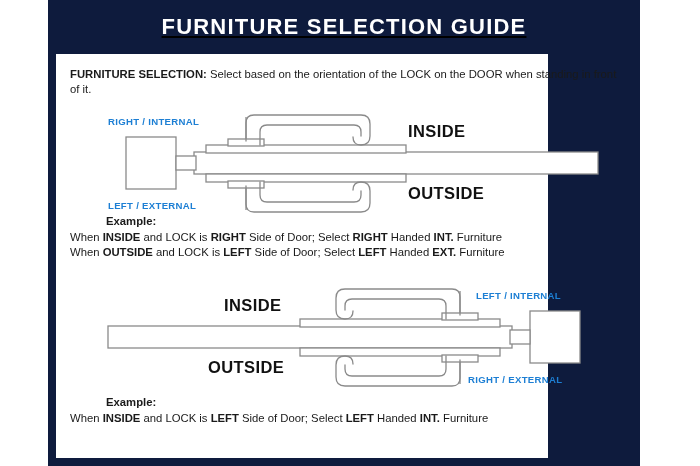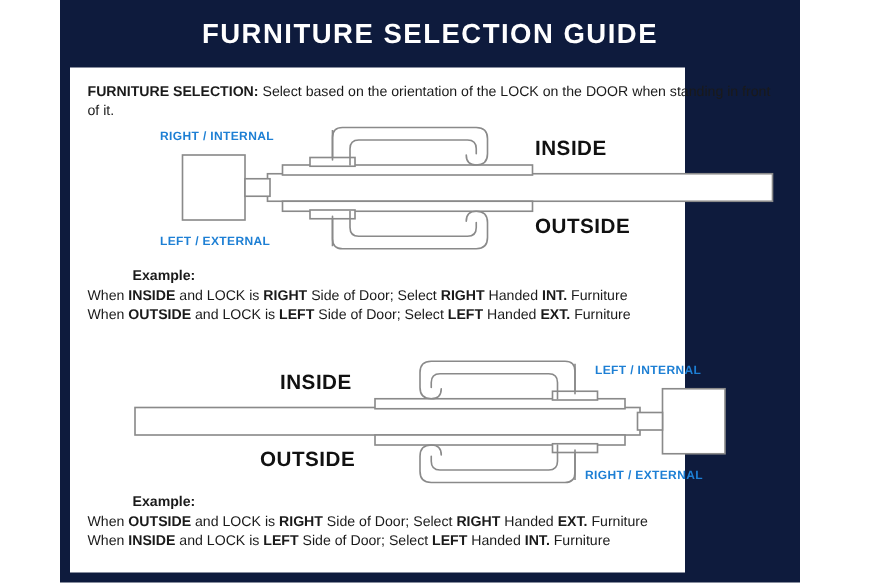--- a/index.html
+++ b/index.html
@@ -11,21 +11,21 @@
   
   .panel{
     position:absolute;left:48px;top:0;width:592px;height:466px;
     background:#0e1b3d;
     box-sizing:border-box;
   }
 
   
   .header-band{
     position:absolute;left:0;top:0;width:100%;height:54px;
-    display:flex;align-items:center;justify-content:center;
+    display:flex;align-items:center;justify-content:center;text-decoration:underline;
   }
   .header-title{
     color:#ffffff;font-size:22px;font-weight:bold;letter-spacing:1.2px;
     font-family:"Liberation Sans",sans-serif;
     white-space:nowrap;
   }
 
   
   .card{
     position:absolute;left:8px;top:54px;width:492px;height:404px;
@@ -34,21 +34,21 @@
 
   
   .intro{
     position:absolute;left:14px;top:13px;width:552px;
     font-size:11.3px;color:#1a1a1a;line-height:15px;
   }
   .intro b{font-weight:bold;}
 
   
   .diagram{position:absolute;left:0;width:576px;}
-  #diagram-1{top:44px;height:105px;margin-left:20px;}
+  #diagram-1{top:57px;height:105px;}
   #diagram-2{top:228px;height:110px;}
 
   .diagram svg{display:block;}
 
   
   .lbl-blue{
     fill:#1d7fd4;font-size:9.6px;font-weight:bold;
     font-family:"Liberation Sans",sans-serif;letter-spacing:0.3px;
   }
   .lbl-black{
@@ -151,19 +151,18 @@
 
           <text class="lbl-blue" x="420" y="17">LEFT / INTERNAL</text>
           <text class="lbl-blue" x="412" y="101">RIGHT / EXTERNAL</text>
           <text class="lbl-black" x="168" y="29">INSIDE</text>
           <text class="lbl-black" x="152" y="91">OUTSIDE</text>
         </svg>
       </div>
 
       <div class="example" id="example-2">
         <div class="ex-head">Example:</div>
-        <div class="ln"><span>When </span><b>OUTSIDE</b><span> and LOCK is </span><b>RIGHT</b><span> Side of Door;   Select </span><b>RIGHT</b><span> Handed </span><b>EXT.</b><span> Furniture</span></div>
         <div class="ln"><span>When </span><b>INSIDE</b><span> and LOCK is </span><b>LEFT</b><span> Side of Door;  Select </span><b>LEFT</b><span> Handed </span><b>INT.</b><span> Furniture</span></div>
       </div>
 
     </div>
   </div>
 </div>
 
 </body></html>

